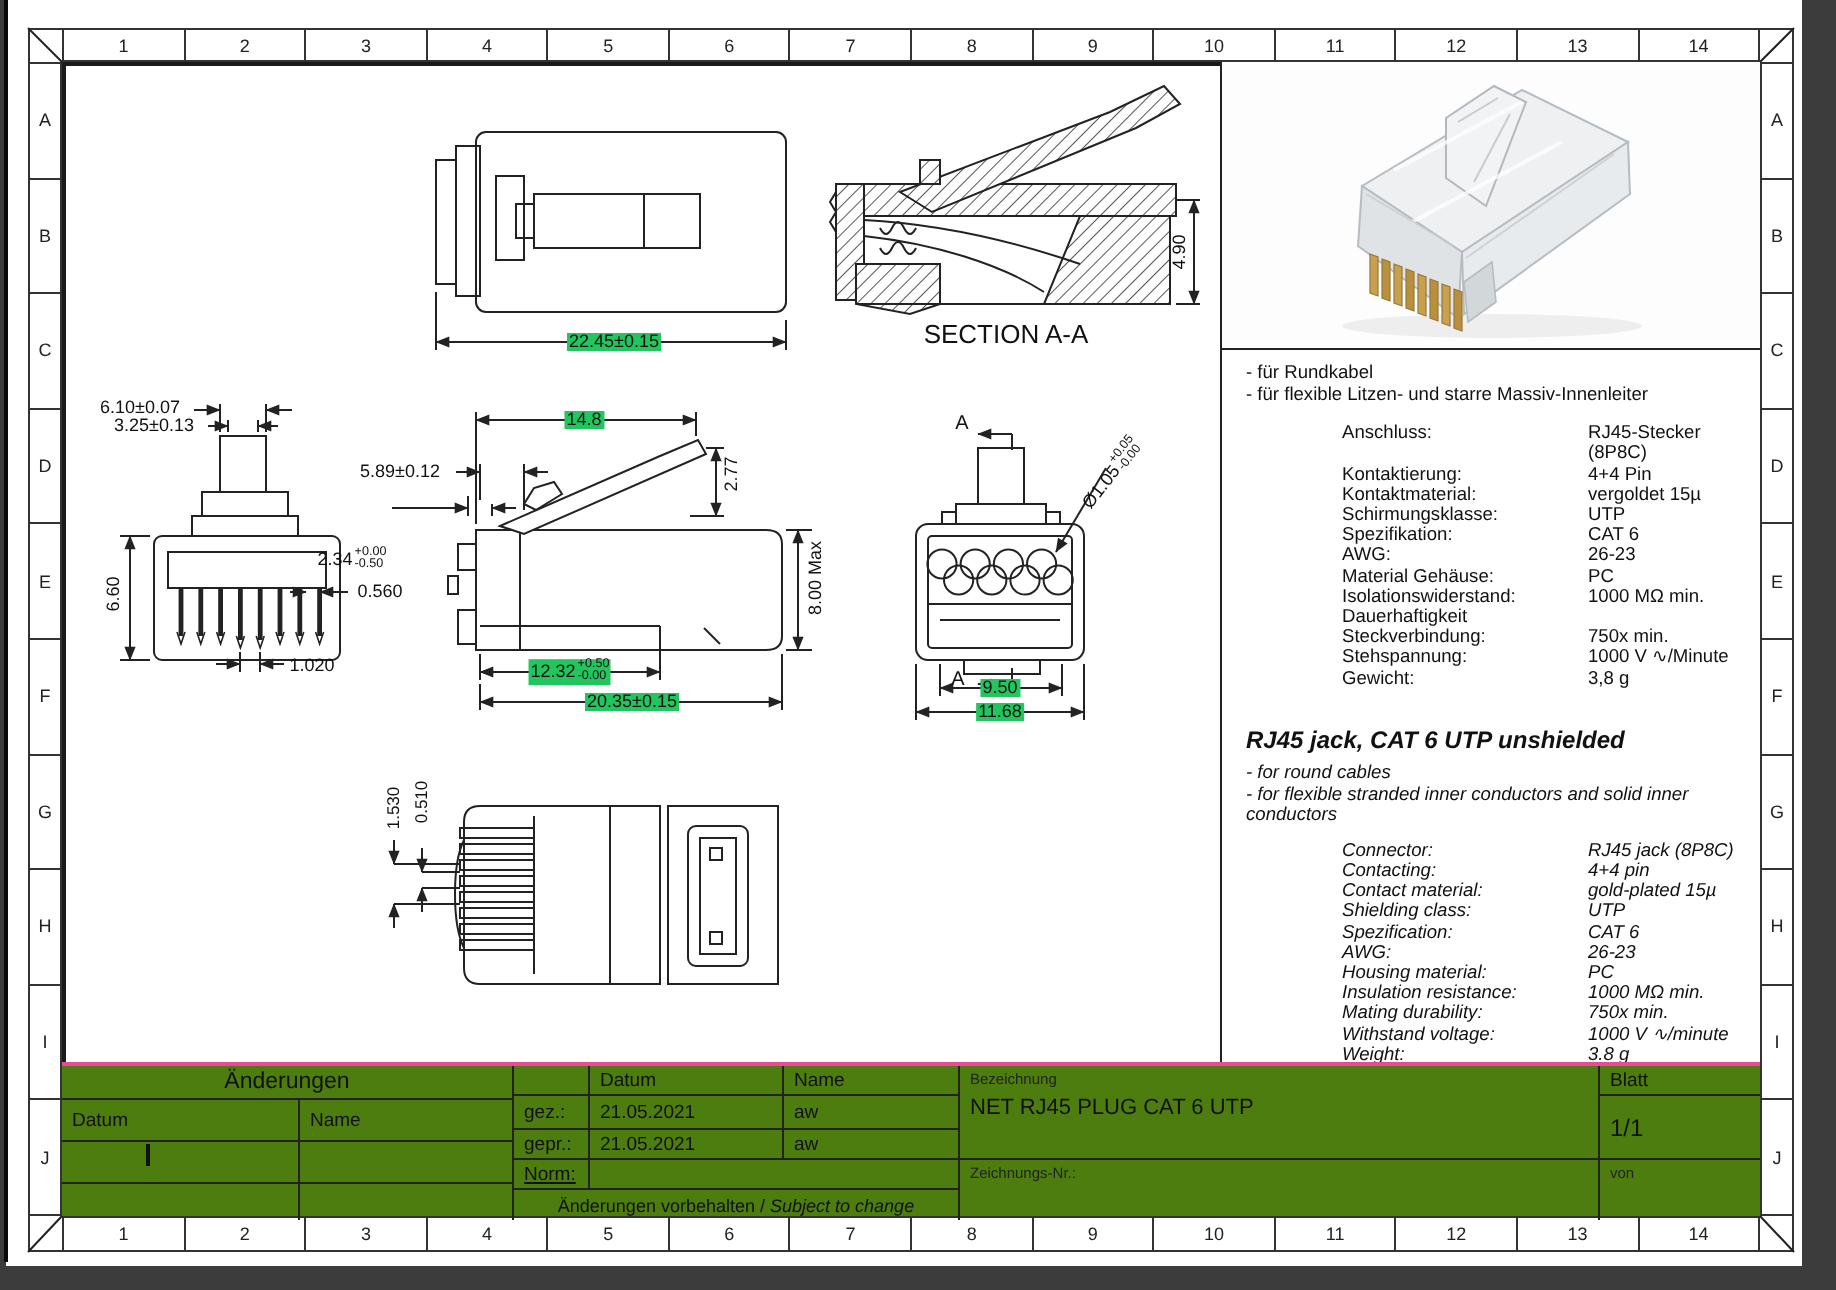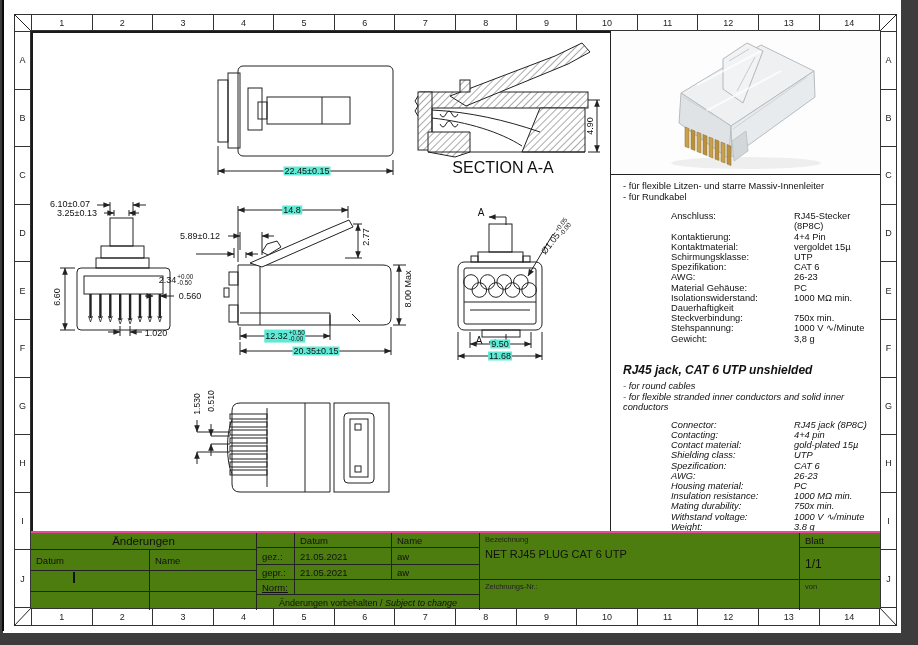--- a/index.html
+++ b/index.html
@@ -14,21 +14,21 @@
   .strip-bottom{left:31px;top:608px;width:849px;height:18px;}
   .strip-left{left:14px;top:31px;width:17px;height:577px;flex-direction:column;}
   .strip-right{left:880px;top:31px;width:17px;height:577px;flex-direction:column;}
   .gc{flex:1;display:flex;align-items:center;justify-content:center;border-left:1px solid #333;}
   .gc:first-child{border-left:none;}
   .gr{flex:1;display:flex;align-items:center;justify-content:center;border-top:1px solid #333;}
   .gr:first-child{border-top:none;}
   svg{display:block;}
   .lineart{left:0;top:0;pointer-events:none;}
   .dimc{position:absolute;transform:translate(-50%,-50%);font-size:9px;line-height:9px;color:#111;
-        white-space:nowrap;background:#5eead4;padding:0 1px;display:flex;align-items:center;gap:1px;}
+        white-space:nowrap;background:#22c55e;padding:0 1px;display:flex;align-items:center;gap:1px;}
   .nobg{background:transparent;}
   .r90{transform:translate(-50%,-50%) rotate(-90deg);}
   .r52{transform:translate(-50%,-50%) rotate(-52deg);}
   .big{font-size:10px;}
   .tol{display:inline-flex;flex-direction:column;font-size:6.3px;line-height:6.4px;}
   .tol span{font-style:normal;}
   
   .panel{left:610px;top:31px;width:270px;height:500px;border-left:1px solid #222;background:#fff;}
   .photo{left:0;top:0;width:269px;height:144px;border-bottom:1px solid #222;background:#fdfdfd;}
   .specs{left:0;width:269px;padding:6px 6px 0 12px;}
@@ -264,21 +264,21 @@
         <line x1="211" y1="424" x2="211" y2="436" marker-end="url(#ar)"></line>
         <line x1="211" y1="456" x2="211" y2="444" marker-end="url(#ar)"></line>
         <path d="M211,436 H230 M211,444 H230"></path>
       </g>
     </g>
   </svg>
 
   <div class="dimc" style="left:307px;top:171px;">
       <span>22.45±0.15</span>
     </div>
-  <div class="dimc nobg" style="left:503px;top:167px;font-size:16px;">
+  <div class="dimc nobg" style="left:503px;top:167px;font-size:13px;">
       <span>SECTION A-A</span>
     </div>
   <div class="dimc nobg r90" style="left:590px;top:126px;">
       <span>4.90</span>
     </div>
   <div class="dimc nobg" style="left:70px;top:204px;">
       <span>6.10±0.07</span>
     </div>
   <div class="dimc nobg" style="left:77px;top:213px;">
       <span>3.25±0.13</span>
@@ -366,22 +366,22 @@
           <polygon points="98,106 102,107.5 102,127 98,125.5" fill="#c9a14e"></polygon>
           <polygon points="104,108.5 108,110 108,129.5 104,128" fill="#b8903f"></polygon>
           <polygon points="110,111 114,112.5 114,132 110,130.5" fill="#c9a14e"></polygon>
           <polygon points="116,113.5 120,115 120,134.5 116,133" fill="#b8903f"></polygon>
         </g>
         <polygon points="121,110 135,100 137,120 123,130" fill="#d2d7da" stroke="#b6bcc1" stroke-width="0.8"></polygon>
       </svg>
     </div>
 
     <div class="abs specs specs-de">
+      <div class="bullet">- für Rundkabel</div>
       <div class="bullet">- für flexible Litzen- und starre Massiv-Innenleiter</div>
-      <div class="bullet">- für Rundkabel</div>
       <div class="spec-rows">
         <div class="spec-row">
             <span class="l">Anschluss:</span>
             <span>RJ45-Stecker (8P8C)</span>
           </div>
         <div class="spec-row">
             <span class="l">Kontaktierung:</span>
             <span>4+4 Pin</span>
           </div>
         <div class="spec-row">

